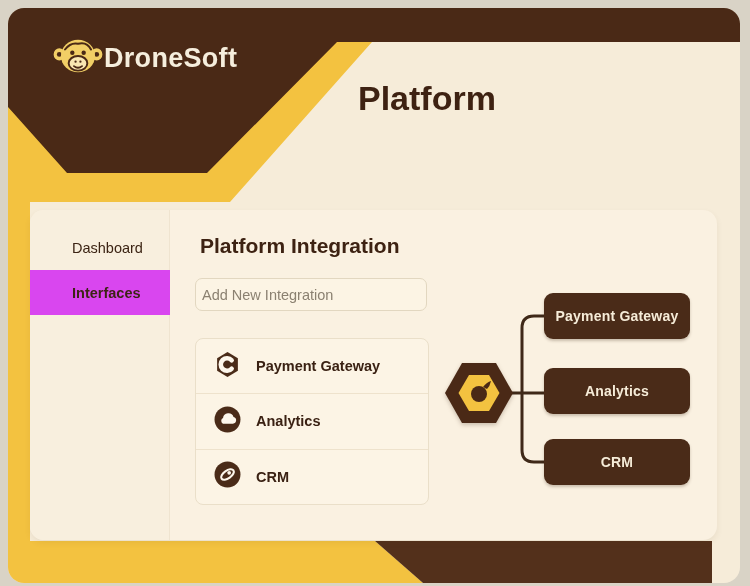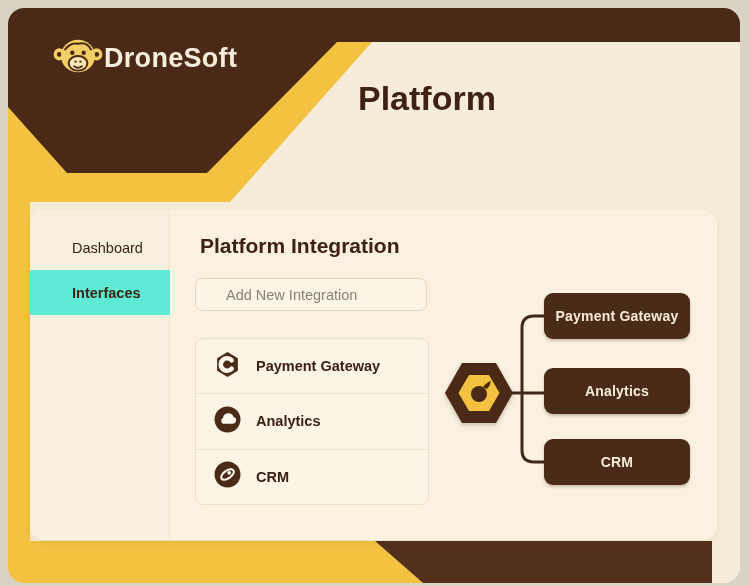--- a/index.html
+++ b/index.html
@@ -46,29 +46,29 @@
   .sidebar {
     position:absolute; left:0; top:0; width:140px; height:330px;
     background:#f8efde; border-right:1px solid #efe4d0;
     border-radius:14px 0 0 14px;
   }
   .side-item {
     position:absolute; left:0; width:140px; display:flex; align-items:center;
     padding-left:42px; font-size:14.5px; color:#3c2414; font-weight:500;
     cursor:pointer;
   }
-  .side-item.active { background:#5eead4; font-weight:600; }
+  .side-item.active { background:#d946ef; font-weight:600; }
   .panel-heading {
     position:absolute; left:170px; top:24px;
     font-size:21px; font-weight:700; color:#3d2212;
   }
   .add-input {
     position:absolute; left:165px; top:68px; width:232px; height:33px;
     background:#fcf4e4; border:1px solid #e2d7c0; border-radius:7px;
-    padding-left:30px; font-size:14.5px; color:#6b6154;
+    padding-left:6px; font-size:14.5px; color:#6b6154;
     font-family:"Liberation Sans", sans-serif; outline:none;
   }
   .add-input::placeholder { color:#8b8171; opacity:1; }
   .int-list {
     position:absolute; left:165px; top:128px; width:234px; height:167px;
     background:#fcf4e5; border:1px solid #eadfc9; border-radius:8px;
     display:flex; flex-direction:column; overflow:hidden;
   }
   .int-row {
     flex:1; display:flex; align-items:center; gap:15px; padding-left:18px;

